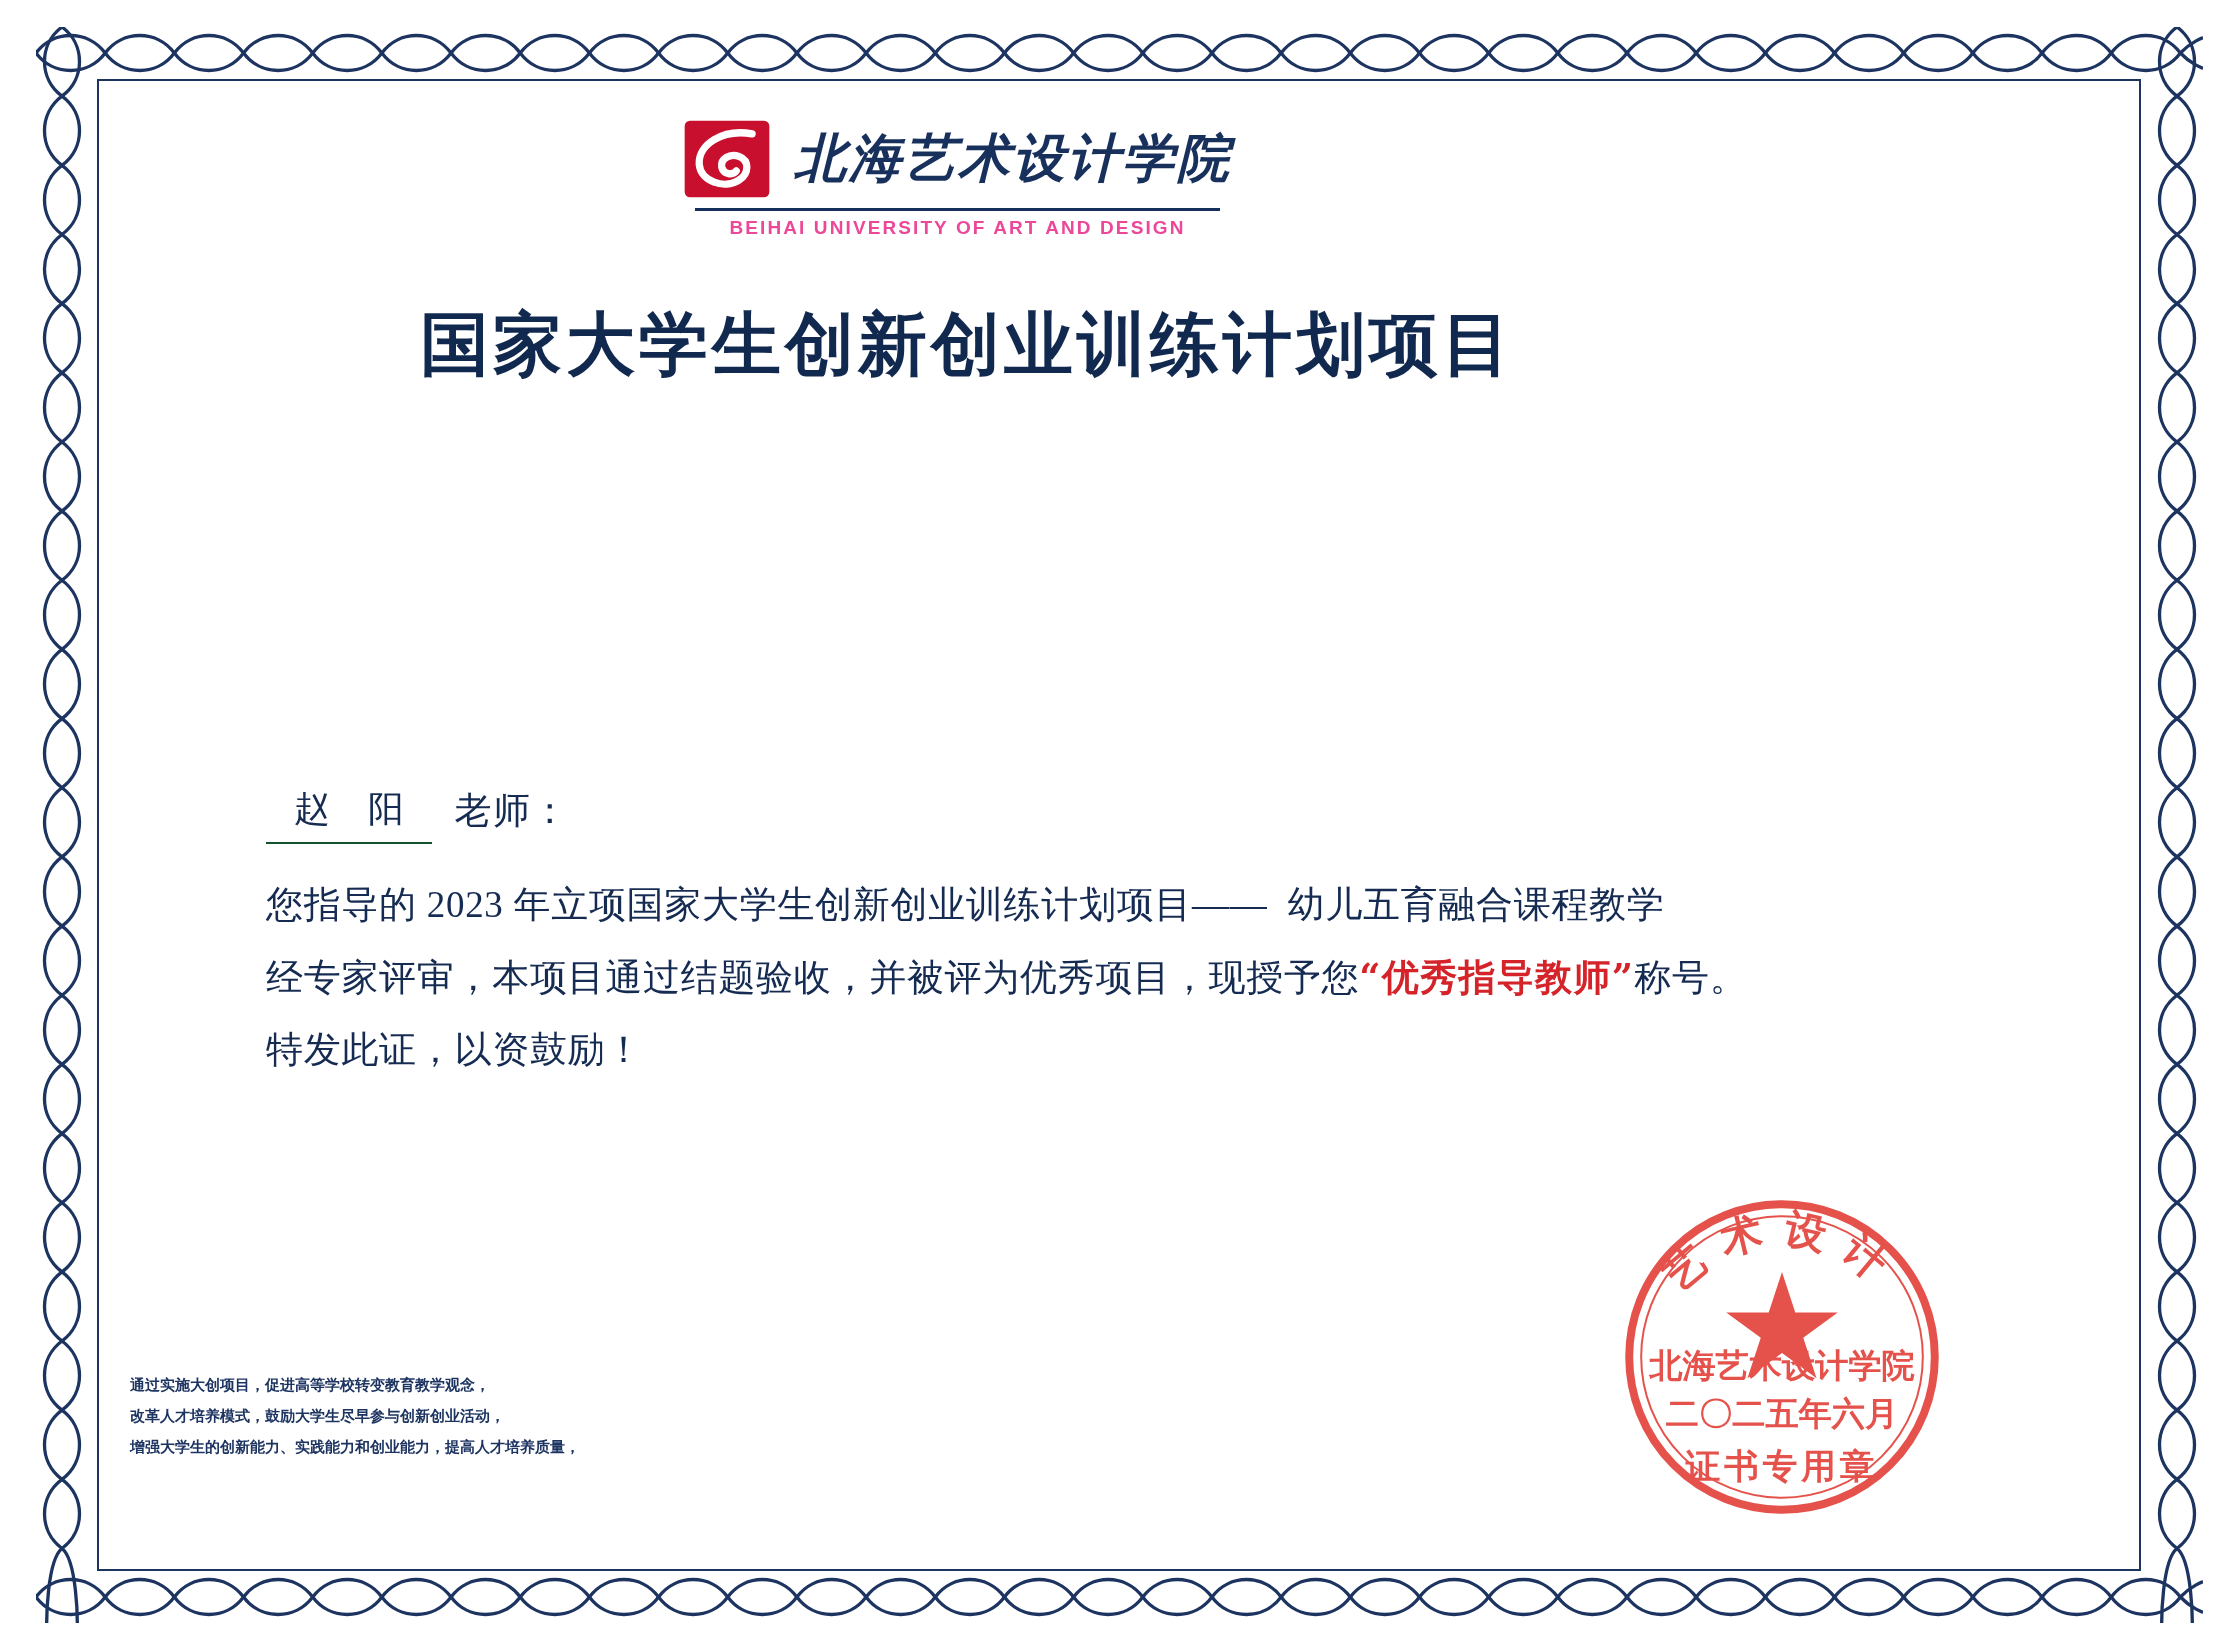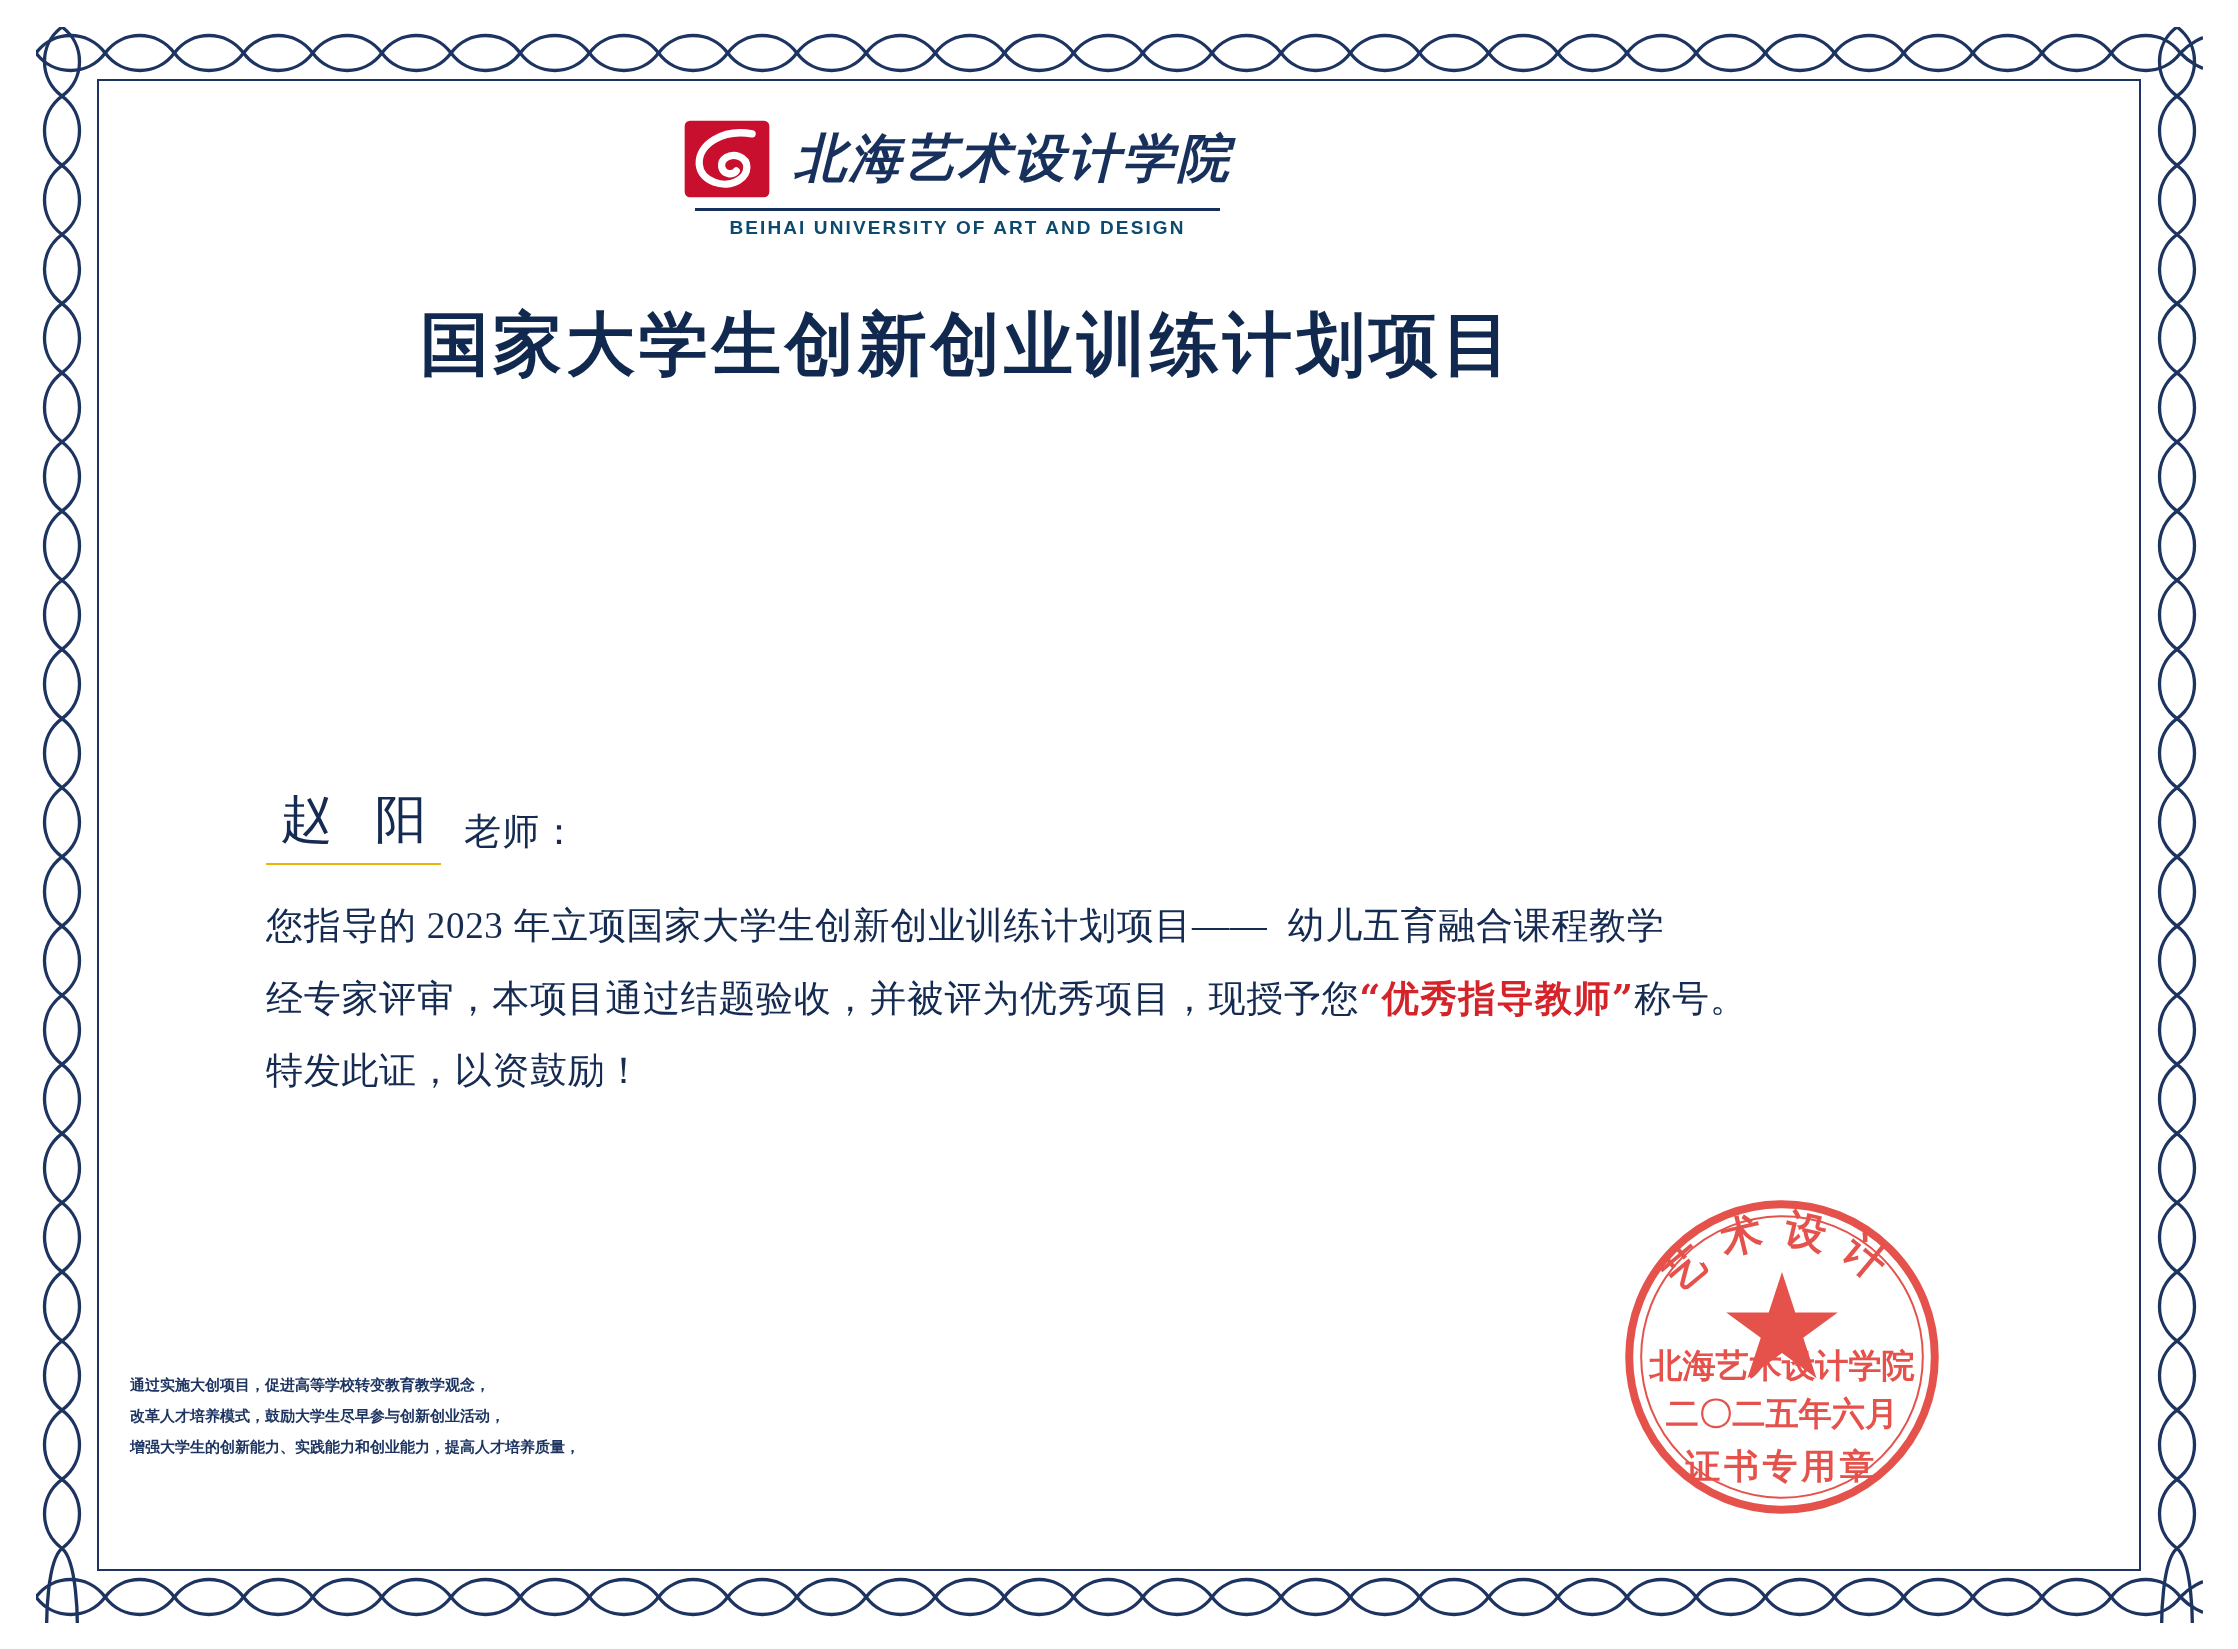--- a/index.html
+++ b/index.html
@@ -77,21 +77,21 @@
     color: #18305c;
     letter-spacing: 2.7px;
     font-style: italic;
     white-space: nowrap;
   }
   .logo-en {
     margin-top: 6.7px;
     font-family: "Liberation Sans", sans-serif;
     font-size: 19px;
     letter-spacing: 2.1px;
-    color: #0c4a6e;
+    color: #ec4899;
     font-weight: 600;
     white-space: nowrap;
   }
   .logo-underline {
     margin-top: 8px;
     width: 525px;
     height: 2.7px;
     background: #16305e;
   }
 
@@ -133,23 +133,23 @@
   .recipient-row {
     display: flex;
     align-items: flex-end;
     font-size: 37px;
     letter-spacing: 1.3px;
     margin-bottom: 25px;
   }
   .recipient-name {
     min-width: 166px;
     text-align: center;
-    border-bottom: 2px solid #eab308;
+    border-bottom: 2px solid #14532d;
     padding-bottom: 8px;
-    font-size: 52px;
+    font-size: 36px;
     letter-spacing: 14.6px;
     text-indent: 14.6px;
   }
   .recipient-suffix {
     margin-left: 22.6px;
     padding-bottom: 8px;
     font-size: 37px;
   }
   .para-line {
     font-size: 37px;

